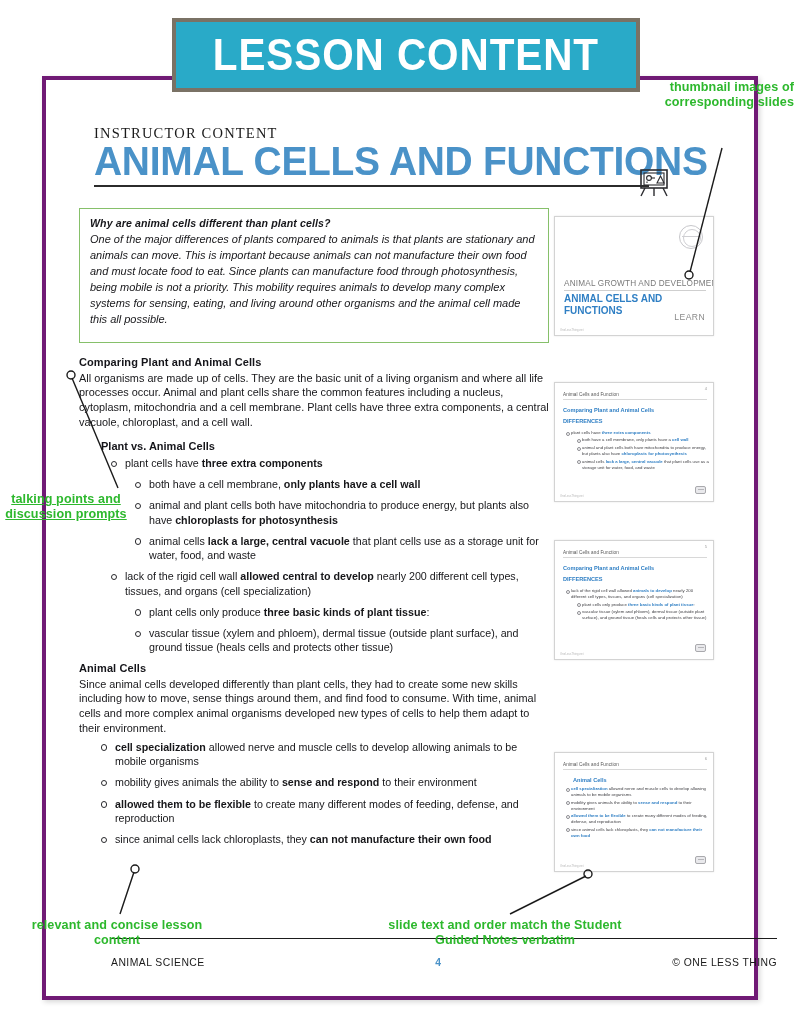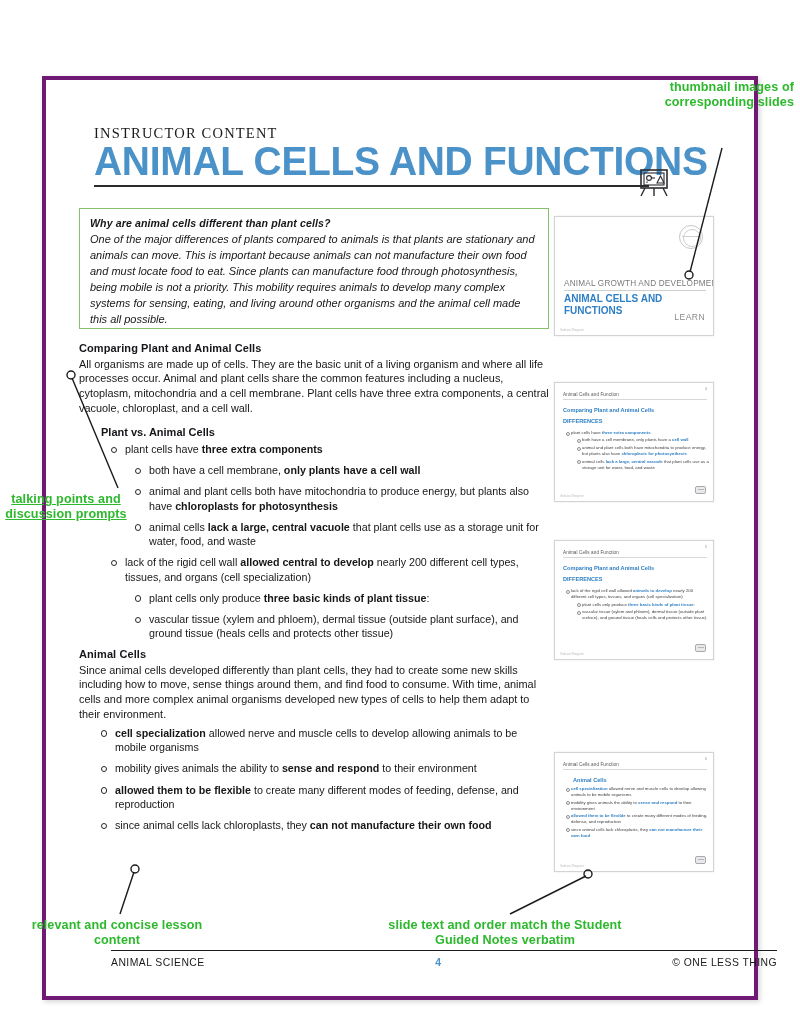--- a/index.html
+++ b/index.html
@@ -70,21 +70,21 @@
   
   .content-col {
     position: absolute; left: 33px; top: 128px;
     width: 470px;
     color: #17171a;
   }
 
   
   .callout {
     border: 1.3px solid #86c06a;
-    padding: 8px 10px 0 10px;
+    padding: 8px 10px 14px 10px;
     margin-bottom: 13px;
   }
   .callout-q {
     font-size: 10.6px; font-weight: bold; font-style: italic;
     color: #16161a; margin-bottom: 3px; letter-spacing: .1px;
   }
   .callout-body {
     font-size: 11px; font-style: italic; line-height: 1.45; color: #17171a;
   }
 
@@ -227,21 +227,21 @@
   .anno-tr { left: 652px; top: 80px; width: 142px; text-align: right; }
   .anno-lm { left: 2px; top: 492px; width: 128px; text-align: center; text-decoration: underline; }
   .anno-bl { left: 24px; top: 918px; width: 186px; text-align: center; }
   .anno-bc { left: 372px; top: 918px; width: 266px; text-align: center; }
 
   svg.leader { position: absolute; left: 0; top: 0; width: 800px; height: 1028px; pointer-events: none; z-index: 5; }
 
   
   .footer {
     position: absolute; left: 65px; bottom: 28px; width: 666px;
-    border-top: 1.6px solid #1b1b1b; padding-top: 6px;
+    border-top: 1.6px solid #1b1b1b; padding-top: 18px;
     display: flex; align-items: baseline;
   }
   .f-left, .f-right, .f-center {
     font-family: "Liberation Sans Narrow", "Liberation Sans", sans-serif;
     font-size: 10.4px; letter-spacing: .45px; color: #1b1b1b;
   }
   .f-left { flex: 0 0 auto; }
   .f-center { flex: 1; text-align: center; color: #4a92c8; font-weight: bold; }
   .f-right { flex: 0 0 auto; }
 </style>
@@ -304,20 +304,23 @@
         </div>
     </div>
 
     <div class="footer">
       <div class="f-left">ANIMAL SCIENCE</div>
       <div class="f-center">4</div>
       <div class="f-right">© ONE LESS THING</div>
     </div>
   </div>
 
+  <div class="banner">
+    <div class="banner-text">LESSON CONTENT</div>
+  </div>
 
   <div class="easel">
     <svg viewBox="0 0 34 30" width="34" height="30">
       <rect x="4" y="2" width="26" height="18" fill="none" stroke="#2b2b2f" stroke-width="1.6"></rect>
       <rect x="7" y="5" width="20" height="12" fill="none" stroke="#2b2b2f" stroke-width="1.1"></rect>
       <circle cx="12" cy="10" r="2.4" fill="none" stroke="#2b2b2f" stroke-width="1.1"></circle>
       <line x1="14" y1="10" x2="18" y2="10" stroke="#2b2b2f" stroke-width="1.1"></line>
       <path d="M20 15 L23.5 8 L27 15 Z" fill="none" stroke="#2b2b2f" stroke-width="1.1"></path>
       <line x1="10" y1="13.5" x2="10" y2="15" stroke="#2b2b2f" stroke-width="1.1"></line>
       <line x1="8" y1="20" x2="4" y2="28" stroke="#2b2b2f" stroke-width="1.4"></line>

